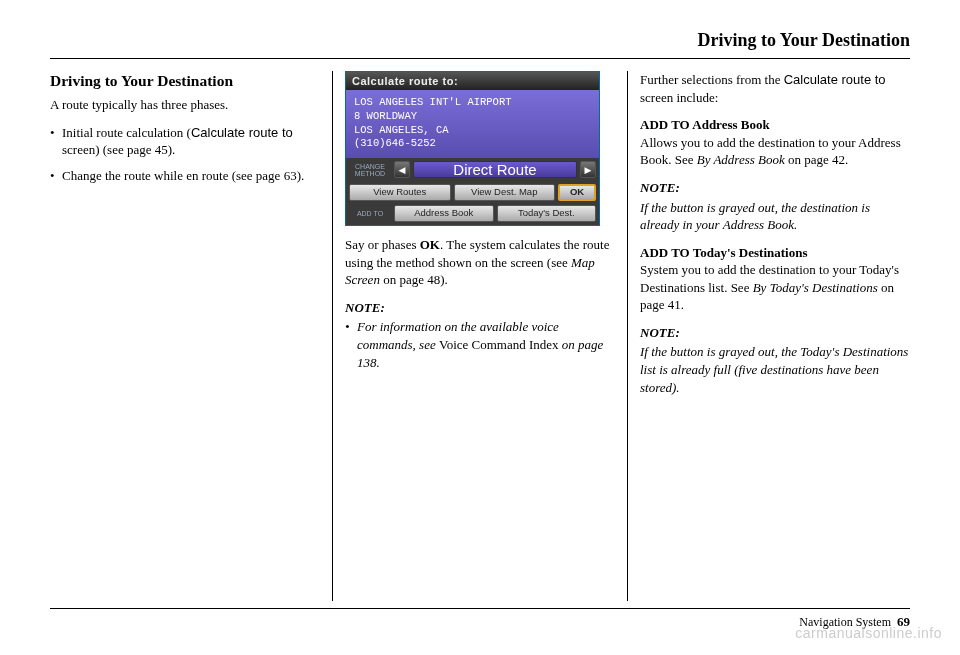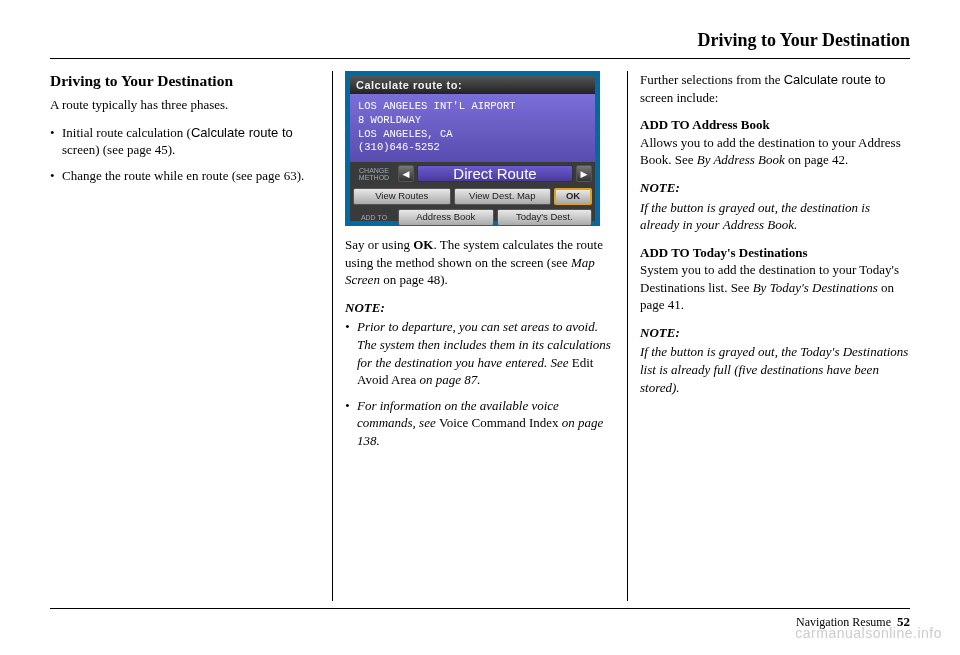--- a/index.html
+++ b/index.html
@@ -64,21 +64,21 @@
     .bold { font-weight: bold; text-align: center; }
     .note-label { font-weight: bold; font-style: italic; margin-bottom: 2px; }
     .screenshot {
       width: 255px;
       height: 155px;
       background: #3a3a3a;
       margin-bottom: 10px;
       font-family: Arial, Helvetica, sans-serif;
       font-size: 10px;
       color: #ddd;
-      border: 5px solid #0369a1;
+      border: 1px solid #0369a1;
     }
     .ss-title-bar {
       height: 18px;
       background: linear-gradient(#555, #222);
       color: #eee;
       font-size: 11px;
       padding: 2px 6px;
       font-weight: bold;
       letter-spacing: 0.5px;
     }
@@ -205,28 +205,25 @@
         <div class="ss-btn ss-ok">OK</div>
       </div>
       <div class="ss-row">
         <div class="ss-side-label">ADD TO</div>
         <div class="ss-btn">Address Book</div>
         <div class="ss-btn">Today's Dest.</div>
       </div>
     </div>
 
     <p>
-      <span>Say or using </span><span class="bold">OK</span><span>. The system calculates the route using the method shown on the screen (see </span><span class="italic">Map Screen</span><span> on page 48).</span>
+      <span>Say or phases </span><span class="bold">OK</span><span>. The system calculates the route using the method shown on the screen (see </span><span class="italic">Map Screen</span><span> on page 48).</span>
     </p>
 
     <p class="note-label">NOTE:</p>
     <ul class="italic">
-      <li>
-        <span>Prior to departure, you can set areas to avoid. The system then includes them in its calculations for the destination you have entered. See </span><span style="font-style:normal">Edit Avoid Area</span><span> on page 87.</span>
-      </li>
       <li>
         <span>For information on the available voice commands, see </span><span style="font-style:normal">Voice Command Index</span><span> on page 138.</span>
       </li>
     </ul>
   </div>
 
   <div class="col col-3">
     <p>
       <span>Further selections from the </span><span class="sans">Calculate route to</span><span> screen include:</span>
     </p>
@@ -244,16 +241,16 @@
       <span>System you to add the destination to your Today's Destinations list. See </span><span class="italic">By Today's Destinations</span><span> on page 41.</span>
     </p>
 
     <p class="note-label">NOTE:</p>
     <p class="italic">If the button is grayed out, the Today's Destinations list is already full (five destinations have been stored).</p>
   </div>
 
 </div>
 
 <div class="footer">
-  <span>Navigation Resume</span>&nbsp;&nbsp;<span class="pn">52</span>
+  <span>Navigation System</span>&nbsp;&nbsp;<span class="pn">69</span>
 </div>
 
 <div class="watermark">carmanualsonline.info</div>
 
 </body></html>

